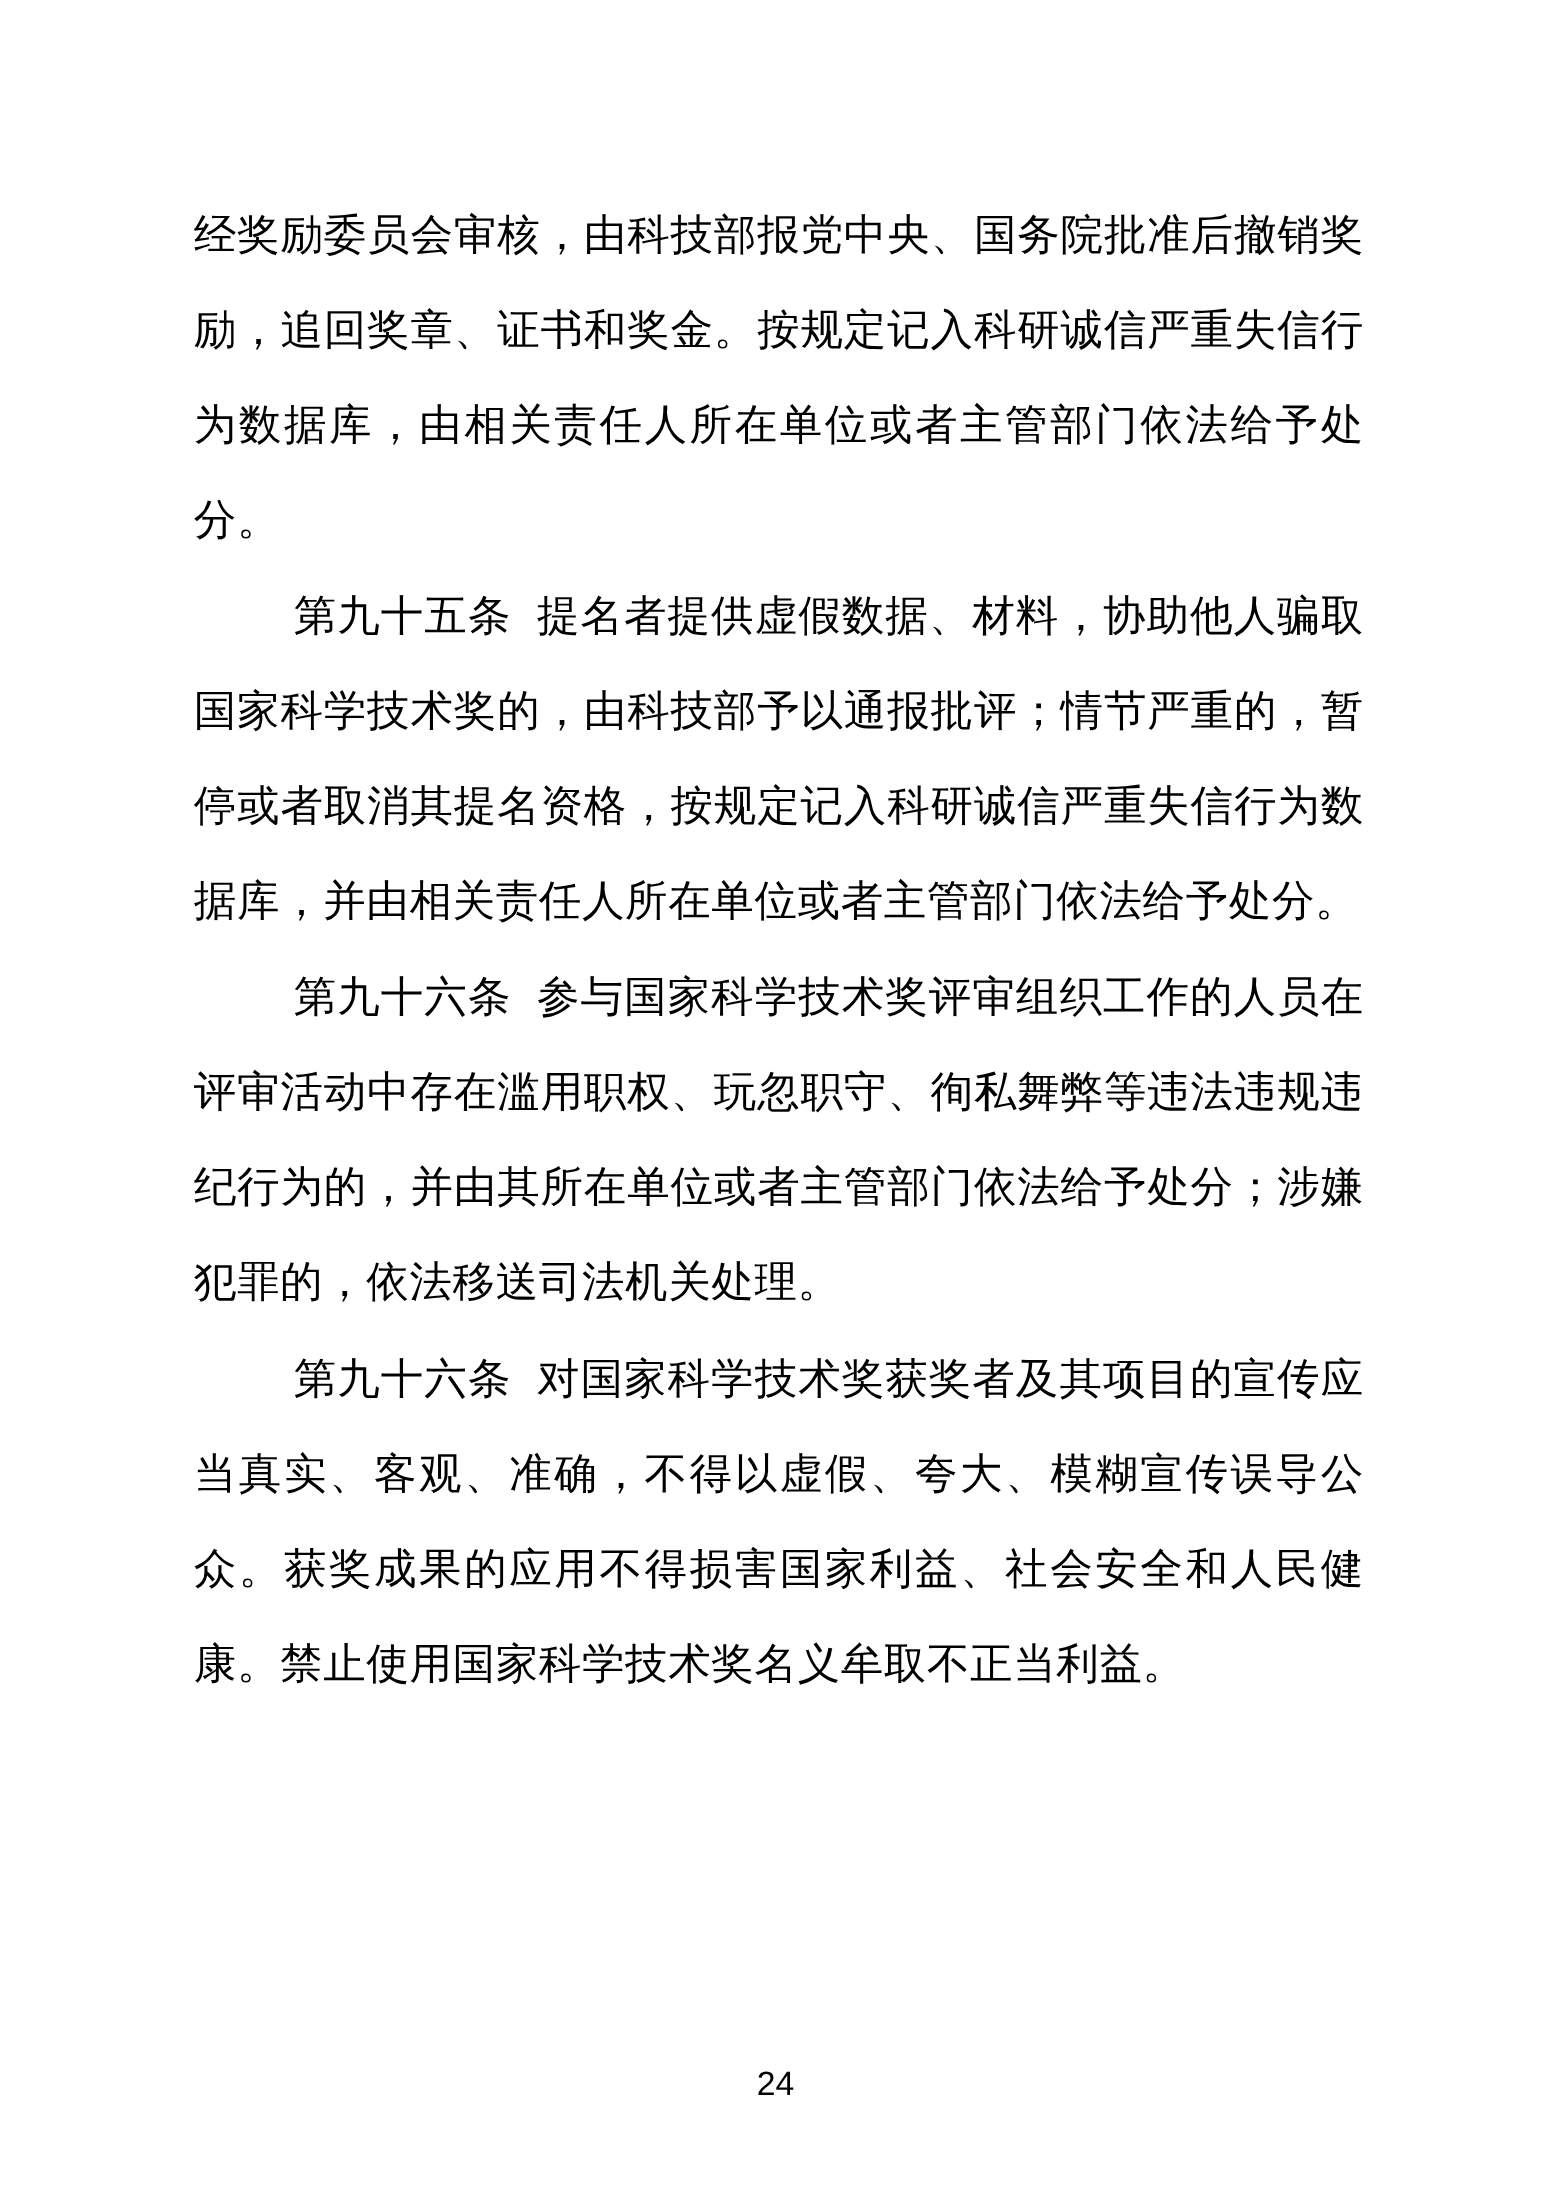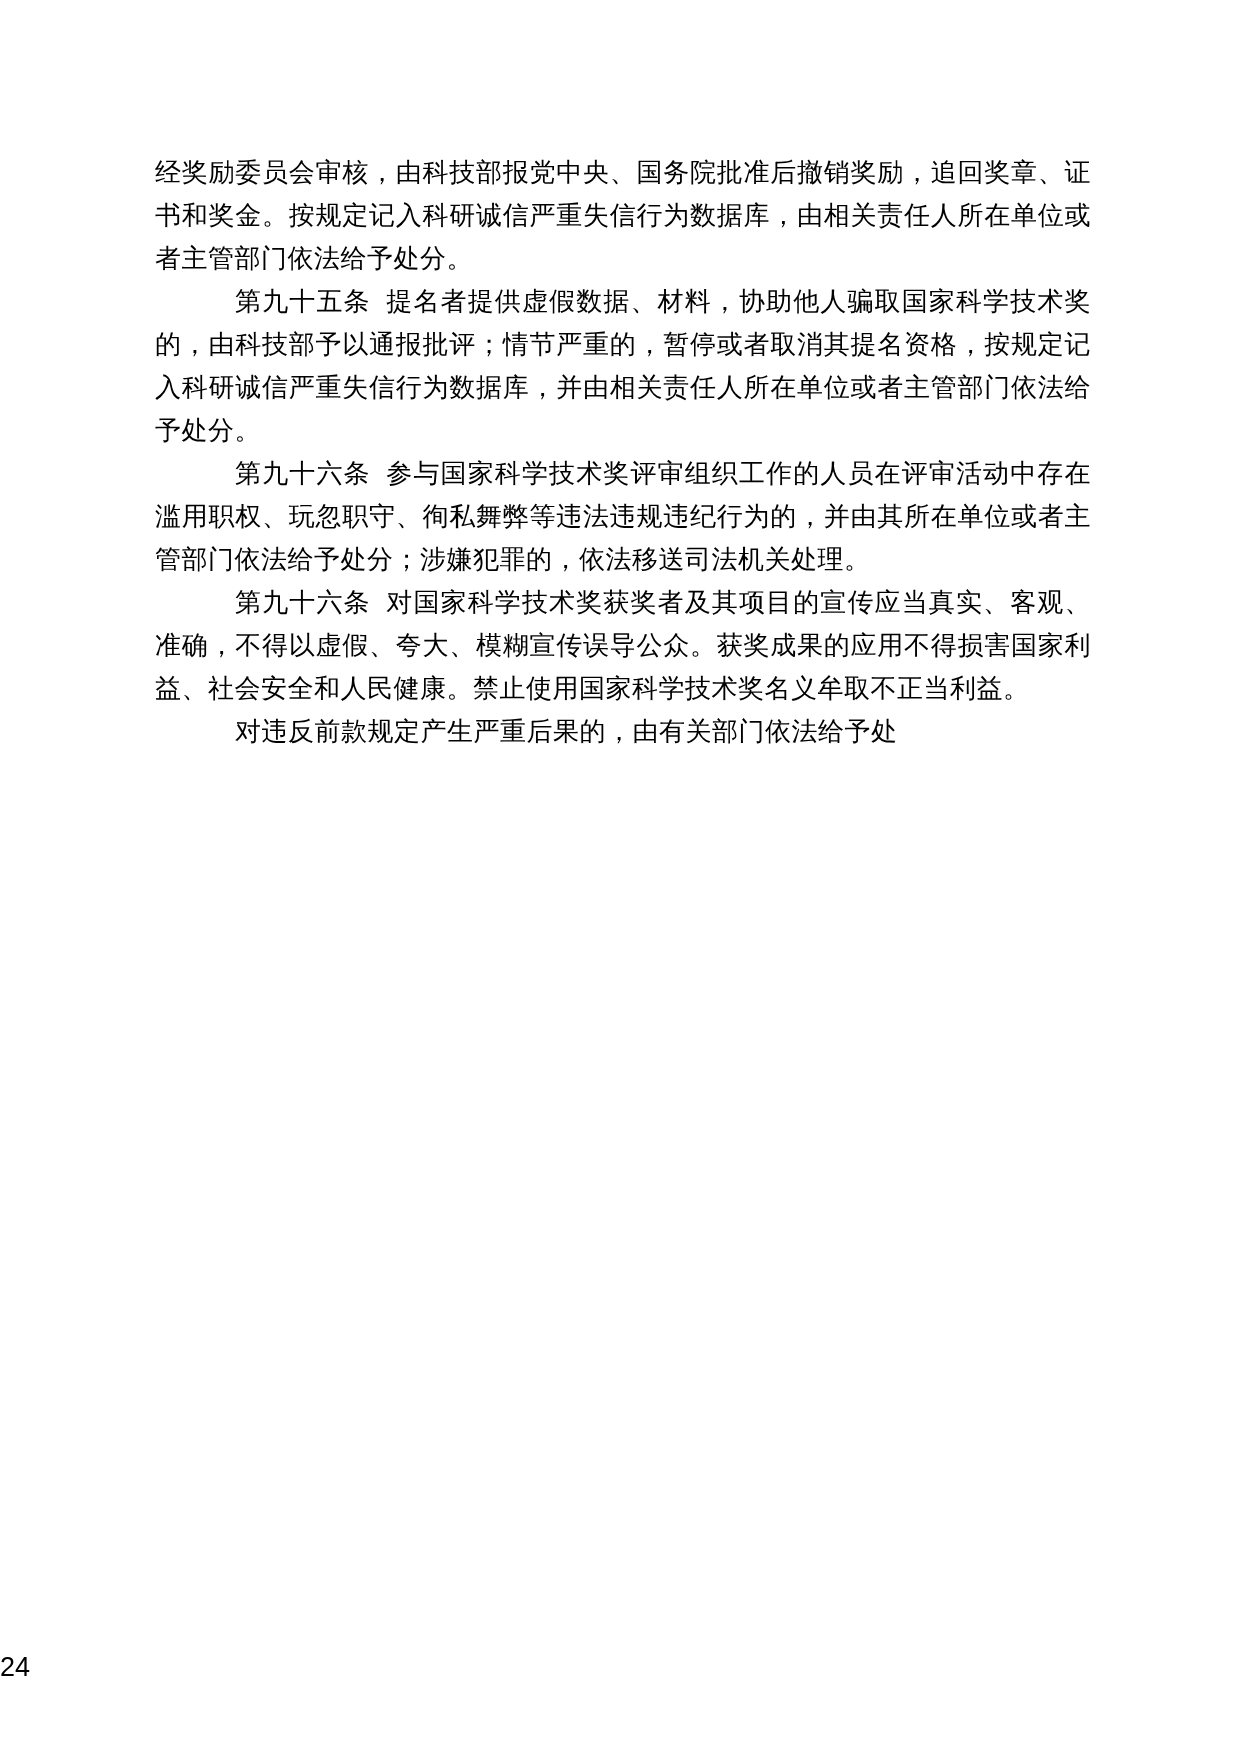--- a/index.html
+++ b/index.html
@@ -14,22 +14,22 @@
     background: #ffffff;
     overflow: hidden;
     font-family: "Liberation Serif", "DejaVu Serif", serif;
     color: #000000;
   }
   .text-block {
     position: absolute;
     left: 155px;
     top: 151px;
     width: 936px;
-    font-size: 26px;
-    line-height: 43px;
+    font-size: 34px;
+    line-height: 76px;
     text-align: justify;
     text-justify: inter-ideograph;
     letter-spacing: 0.5px;
   }
   .para {
     margin: 0;
     padding: 0;
     text-indent: 80px;
   }
   .cont {
@@ -38,20 +38,21 @@
   .head {
     font-weight: 400;
     font-family: "Liberation Sans", "DejaVu Sans", sans-serif;
     margin-right: 0.6em;
   }
   .footer {
     position: absolute;
     top: 1650px;
     left: 0;
     width: 100%;
+    text-align: center;
     font-size: 27px;
     line-height: 34px;
     font-family: "Liberation Sans", "DejaVu Sans", sans-serif;
     color: #000000;
   }
 </style>
 </head>
 <body>
 
 <div class="page">
@@ -61,21 +62,20 @@
     <p class="para cont"><span>经奖励委员会审核，由科技部报党中央、国务院批准后撤销奖励，追回奖章、证书和奖金。按规定记入科研诚信严重失信行为数据库，由相关责任人所在单位或者主管部门依法给予处分。</span></p>
 
     <p class="para"><span class="head">第九十五条</span><span>提名者提供虚假数据、材料，协助他人骗取国家科学技术奖的，由科技部予以通报批评；情节严重的，暂停或者取消其提名资格，按规定记入科研诚信严重失信行为数据库，并由相关责任人所在单位或者主管部门依法给予处分。</span></p>
 
 
     <p class="para"><span class="head">第九十六条</span><span>参与国家科学技术奖评审组织工作的人员在评审活动中存在滥用职权、玩忽职守、徇私舞弊等违法违规违纪行为的，并由其所在单位或者主管部门依法给予处分；涉嫌犯罪的，依法移送司法机关处理。</span></p>
 
 
     <p class="para"><span class="head">第九十六条</span><span>对国家科学技术奖获奖者及其项目的宣传应当真实、客观、准确，不得以虚假、夸大、模糊宣传误导公众。获奖成果的应用不得损害国家利益、社会安全和人民健康。禁止使用国家科学技术奖名义牟取不正当利益。</span></p>
 
-    <p class="para"><span>对违反前款规定产生严重后果的，由有关部门依法给予处</span></p>
 
   </div>
 
   <div class="footer">
     <span>24</span>
   </div>
 
 </div>
 
 </body></html>

